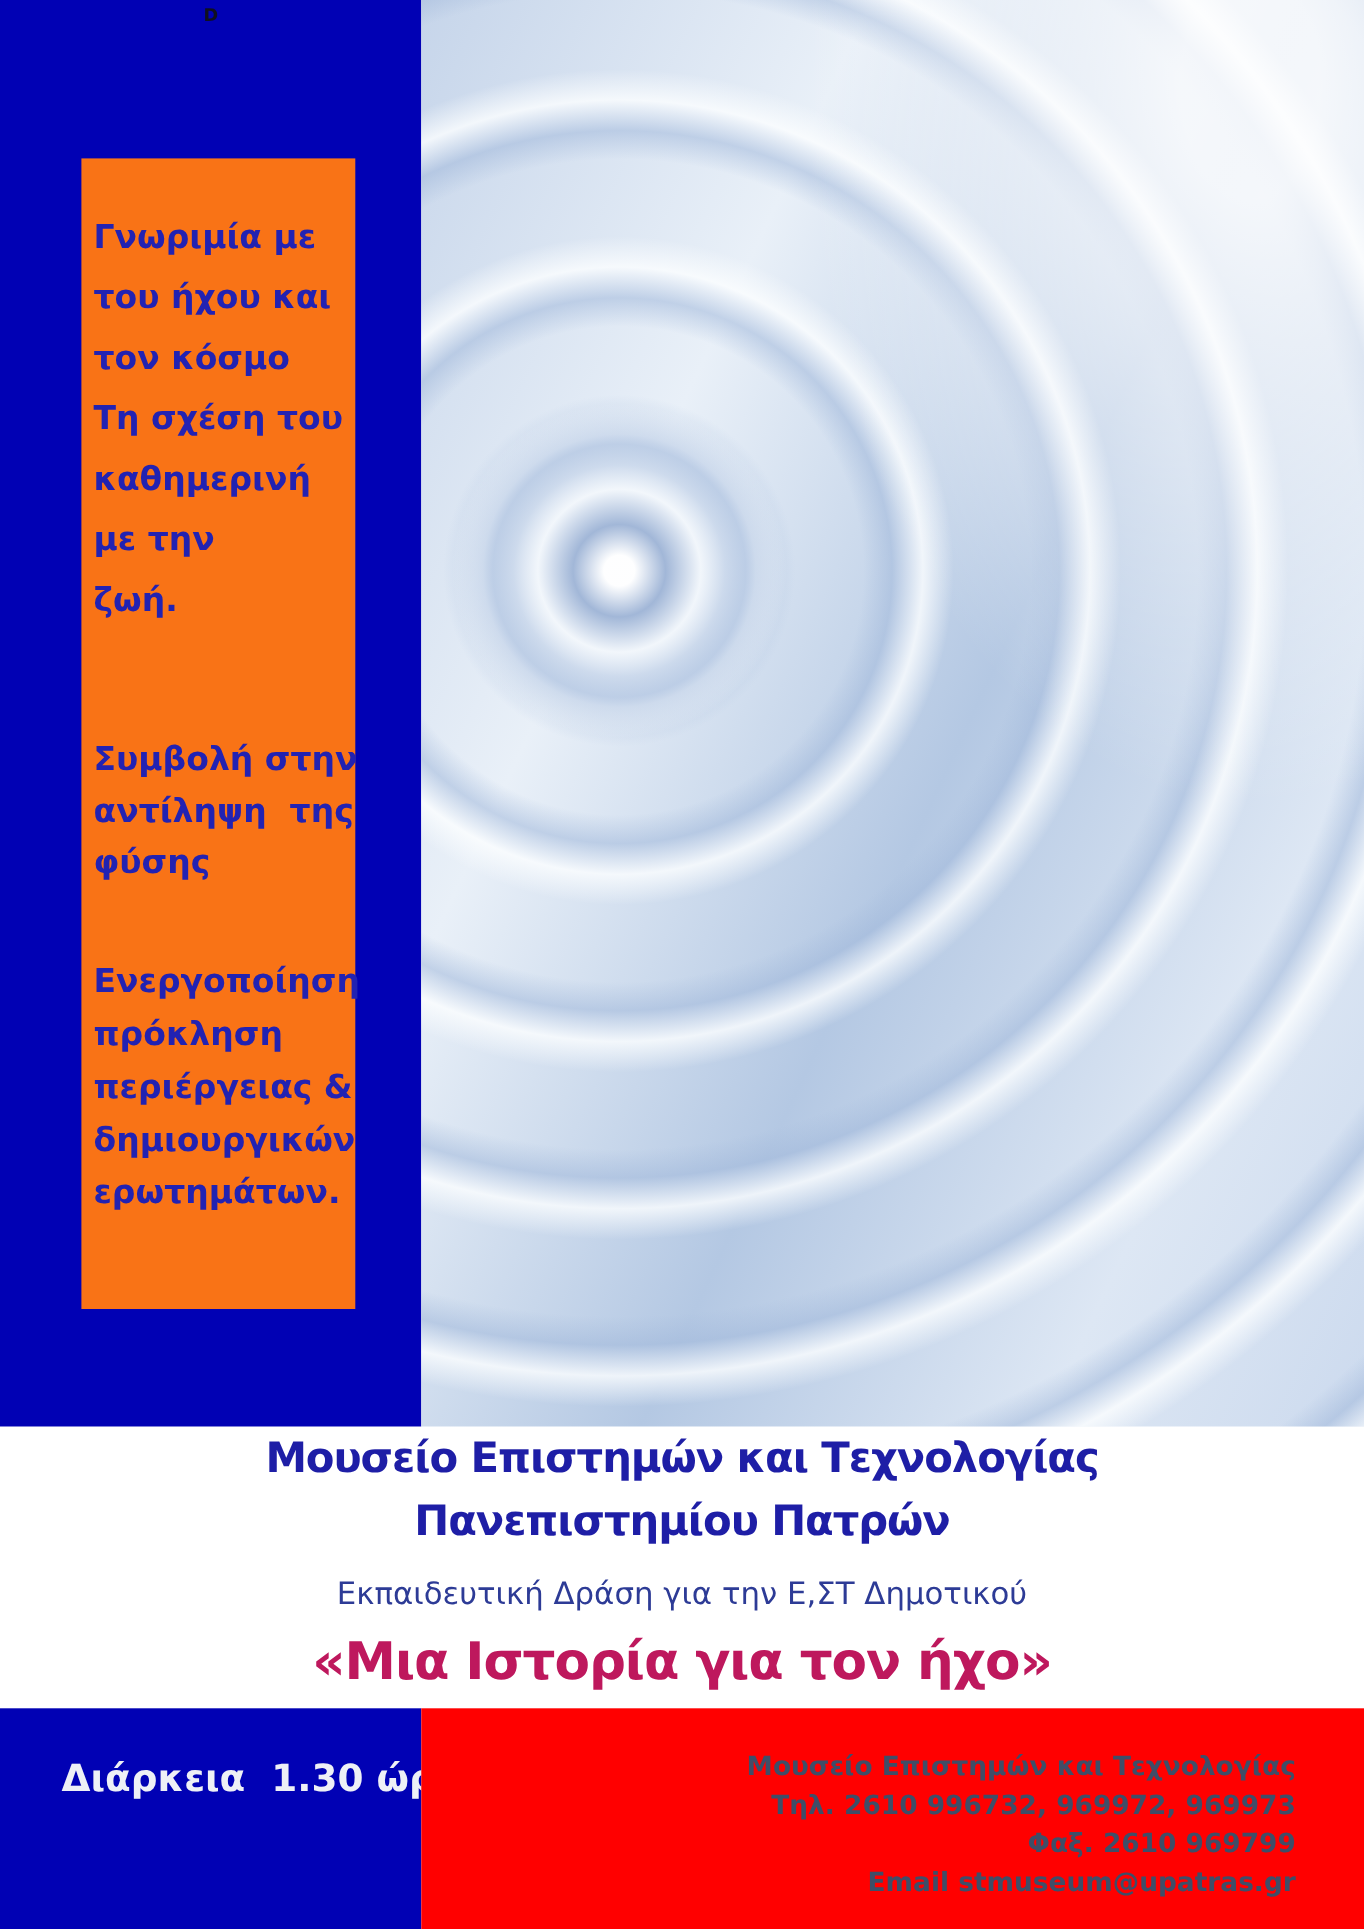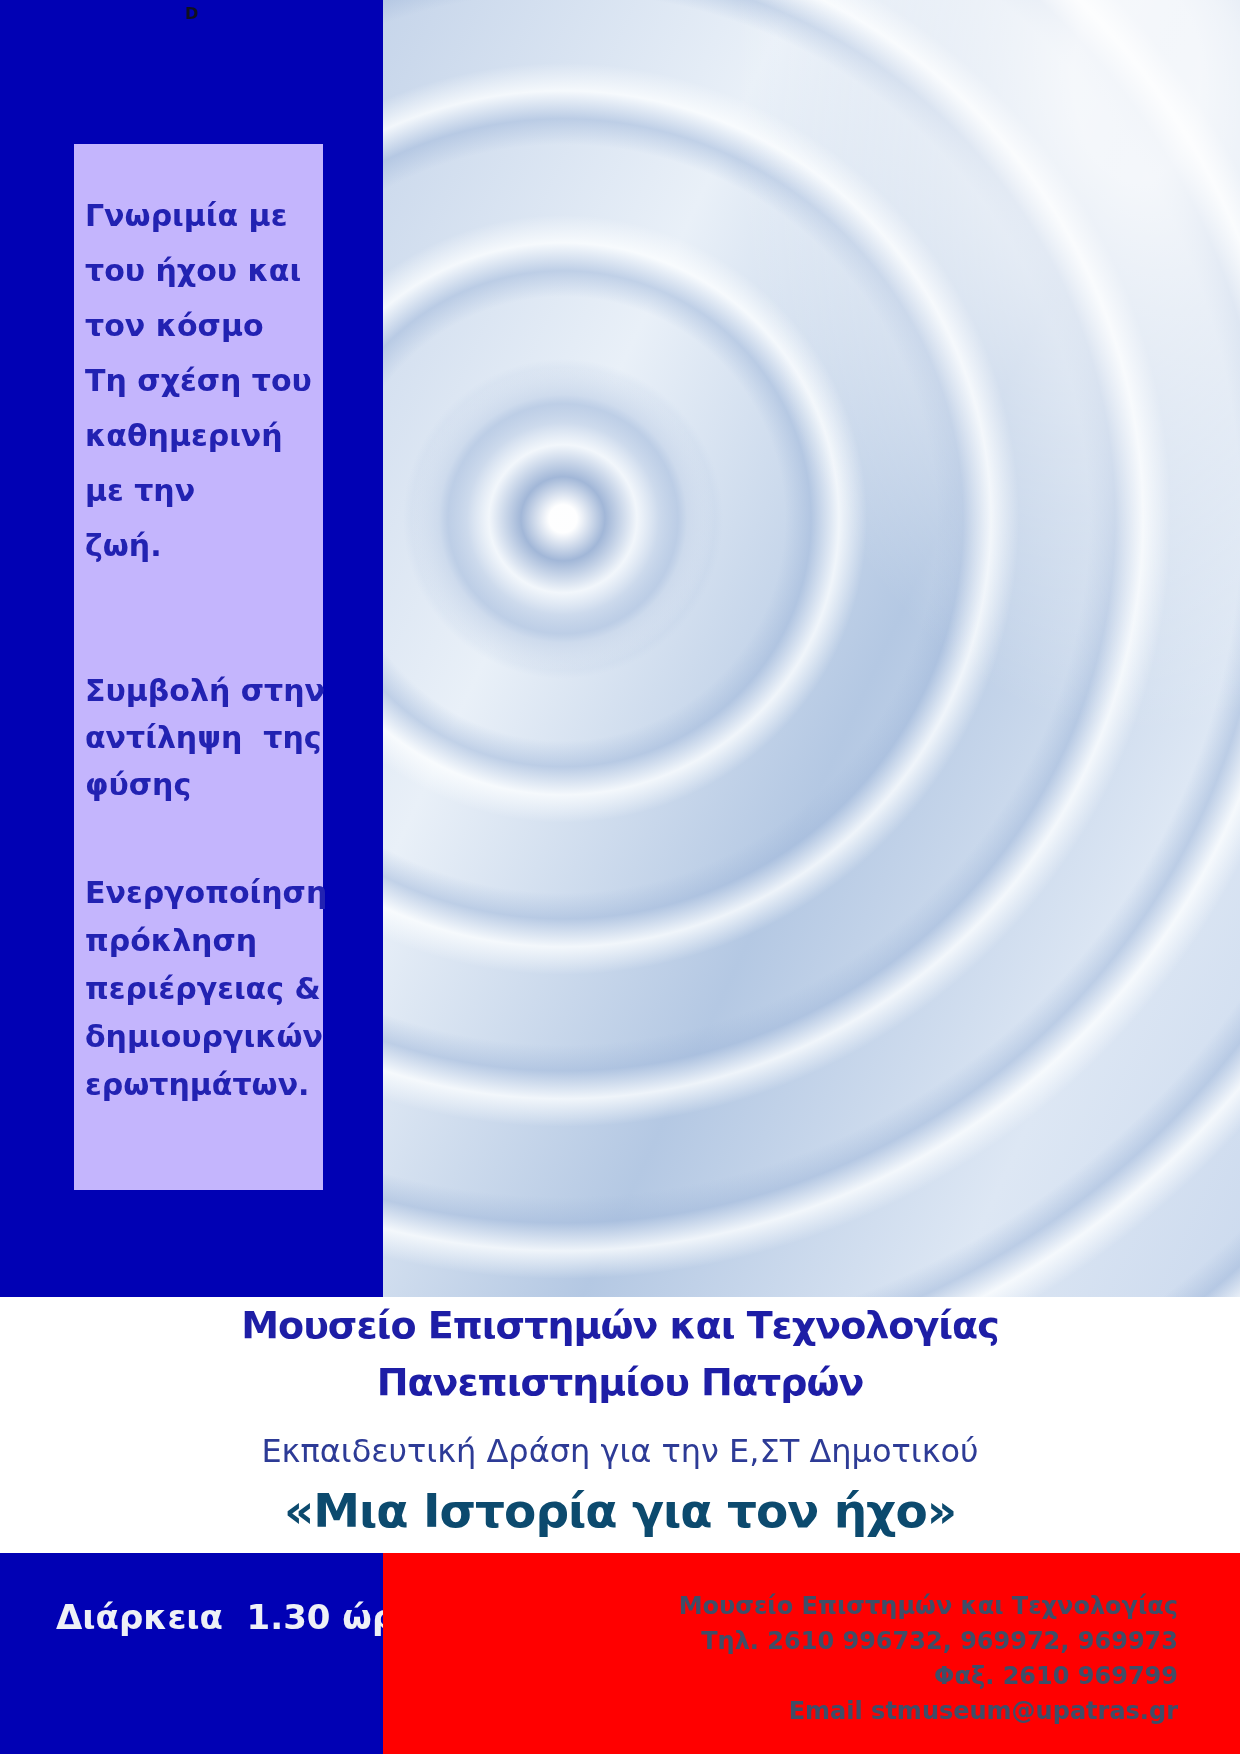--- a/index.html
+++ b/index.html
@@ -13,21 +13,21 @@
     position:absolute;left:0;top:0;width:383px;height:1297px;
     background:#0101b4;
   }
   .top-mark{
     position:absolute;left:185px;top:4px;
     font-size:16px;font-weight:600;color:#10101e;
     font-family:"DejaVu Sans",sans-serif;
   }
   .info-box{
     position:absolute;left:74px;top:144px;width:249px;height:1046px;
-    background:#c4b5fd;box-sizing:border-box;
+    background:#f97316;box-sizing:border-box;
     padding:44px 6px 0 11px;
   }
   .info-box .line{
     white-space:pre;color:#2222b2;font-weight:bold;font-size:30px;
   }
   .p1 .line{line-height:55px;}
   .p2{margin-top:94px;}
   .p2 .line{line-height:47px;}
   .p3{margin-top:61px;}
   .p3 .line{line-height:48px;}
@@ -51,25 +51,25 @@
   
   .center-band{position:absolute;left:0;top:1297px;width:1240px;height:256px;background:#ffffff;}
   .title1,.title2{
     position:absolute;left:0;width:100%;text-align:center;
     color:#1e1ea6;font-weight:bold;font-size:38px;letter-spacing:-1px;white-space:pre;
   }
   .title1{top:6px;}
   .title2{top:63px;}
   .subtitle{
     position:absolute;left:0;top:135px;width:100%;text-align:center;
-    color:#2d3b96;font-weight:normal;font-size:32px;white-space:pre;
+    color:#2d3b96;font-weight:normal;font-size:28px;white-space:pre;
   }
   .red-title{
     position:absolute;left:0;top:186px;width:100%;text-align:center;
-    color:#0c4a6e;font-weight:bold;font-size:47px;letter-spacing:-1px;white-space:pre;
+    color:#be185d;font-weight:bold;font-size:47px;letter-spacing:-1px;white-space:pre;
   }
 
   
   .footer{position:absolute;left:0;top:1553px;width:1240px;height:201px;}
   .footer-blue{
     position:absolute;left:0;top:0;width:383px;height:201px;background:#0101b4;
     box-sizing:border-box;padding:44px 0 0 56px;
   }
   .duration{
     color:#eef0f6;font-weight:bold;font-size:34px;white-space:pre;

